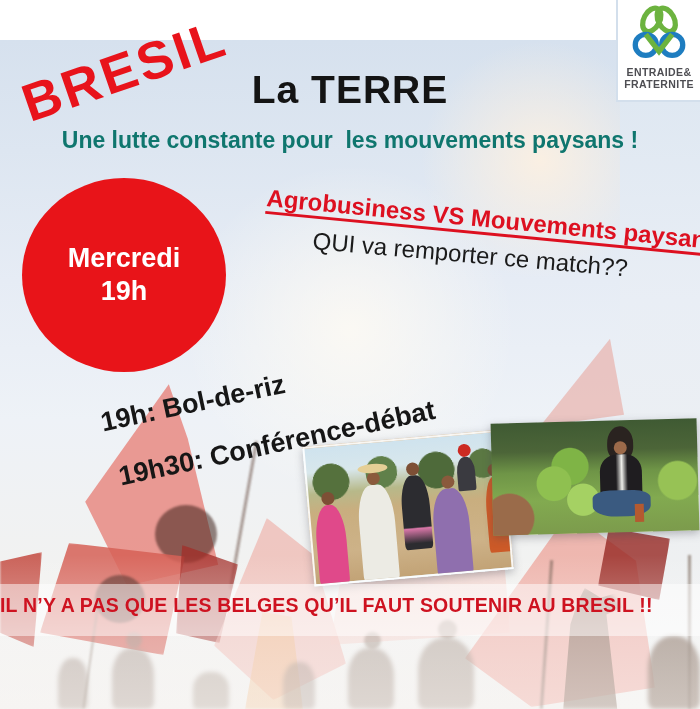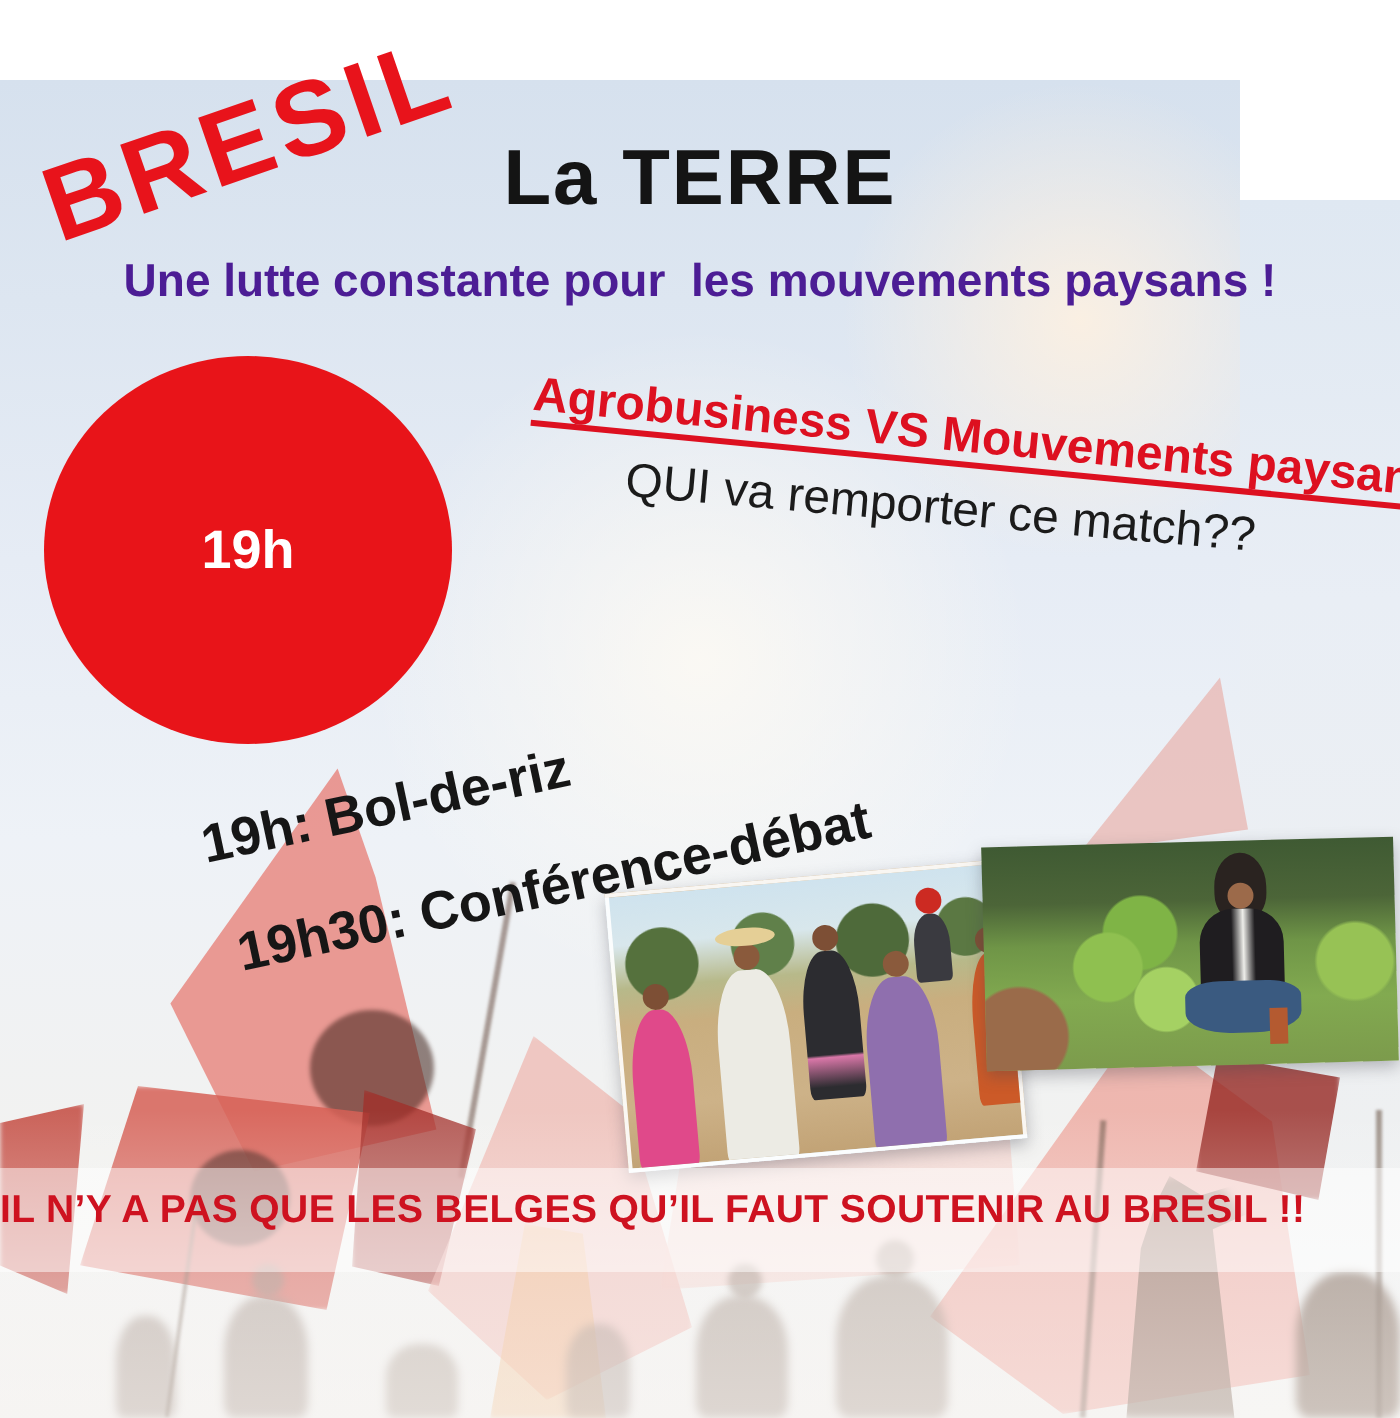--- a/index.html
+++ b/index.html
@@ -65,21 +65,21 @@
     left:14px; top:76px; z-index:9; color:#e8131b; font-weight:bold;
     font-size:53px; letter-spacing:3px; transform:rotate(-19deg); transform-origin:0 0;
     white-space:pre;
   }
   .title {
     left:0; top:68px; width:700px; text-align:center; z-index:9;
     color:#141414; font-weight:bold; font-size:39px; letter-spacing:1px;
   }
   .subtitle {
     left:0; top:127px; width:700px; text-align:center; z-index:9;
-    color:#4c1d95; font-weight:bold; font-size:23px; white-space:pre;
+    color:#0f766e; font-weight:bold; font-size:23px; white-space:pre;
   }
   .versus {
     left:268px; top:184px; z-index:9; color:#dd1020; font-weight:bold; font-size:24px;
     transform:rotate(5.5deg); transform-origin:0 0; white-space:pre;
     text-decoration:underline; text-decoration-thickness:3px; text-underline-offset:5px;
   }
   .question {
     left:314px; top:227px; z-index:9; color:#1b1b1b; font-size:24px;
     transform:rotate(5deg); transform-origin:0 0; white-space:pre;
   }
@@ -169,23 +169,35 @@
 
   <div class="abs stamp">BRESIL</div>
 
   <div class="abs title">La TERRE</div>
   <div class="abs subtitle">Une lutte constante pour  les mouvements paysans !</div>
 
   <div class="abs versus">Agrobusiness VS Mouvements paysans</div>
   <div class="abs question">QUI va remporter ce match??</div>
 
   <div class="abs badge">
+    <div>Mercredi</div>
     <div>19h</div>
   </div>
 
   <div class="abs sched sched1">19h: Bol-de-riz</div>
   <div class="abs sched sched2">19h30: Conférence-débat</div>
 
   <div class="abs footer-band"></div>
   <div class="abs footer">IL N’Y A PAS QUE LES BELGES QU’IL FAUT SOUTENIR AU BRESIL !!</div>
 
+  <div class="abs logo-box">
+    <svg width="66" height="62" viewBox="0 0 100 94">
+      <ellipse cx="39" cy="24" rx="12" ry="19" fill="none" stroke="#6cb33f" stroke-width="8" transform="rotate(28 39 24)"></ellipse>
+      <ellipse cx="61" cy="24" rx="12" ry="19" fill="none" stroke="#6cb33f" stroke-width="8" transform="rotate(-28 61 24)"></ellipse>
+      <circle cx="30" cy="62" r="16" fill="none" stroke="#1e7dc0" stroke-width="8"></circle>
+      <circle cx="70" cy="62" r="16" fill="none" stroke="#1e7dc0" stroke-width="8"></circle>
+      <path d="M30 46 L50 72 L70 46" fill="none" stroke="#6cb33f" stroke-width="8" stroke-linejoin="miter"></path>
+    </svg>
+    <div class="logo-text">ENTRAIDE&amp;</div>
+    <div class="logo-text">FRATERNITE</div>
+  </div>
 
 </div>
 
 </body></html>

